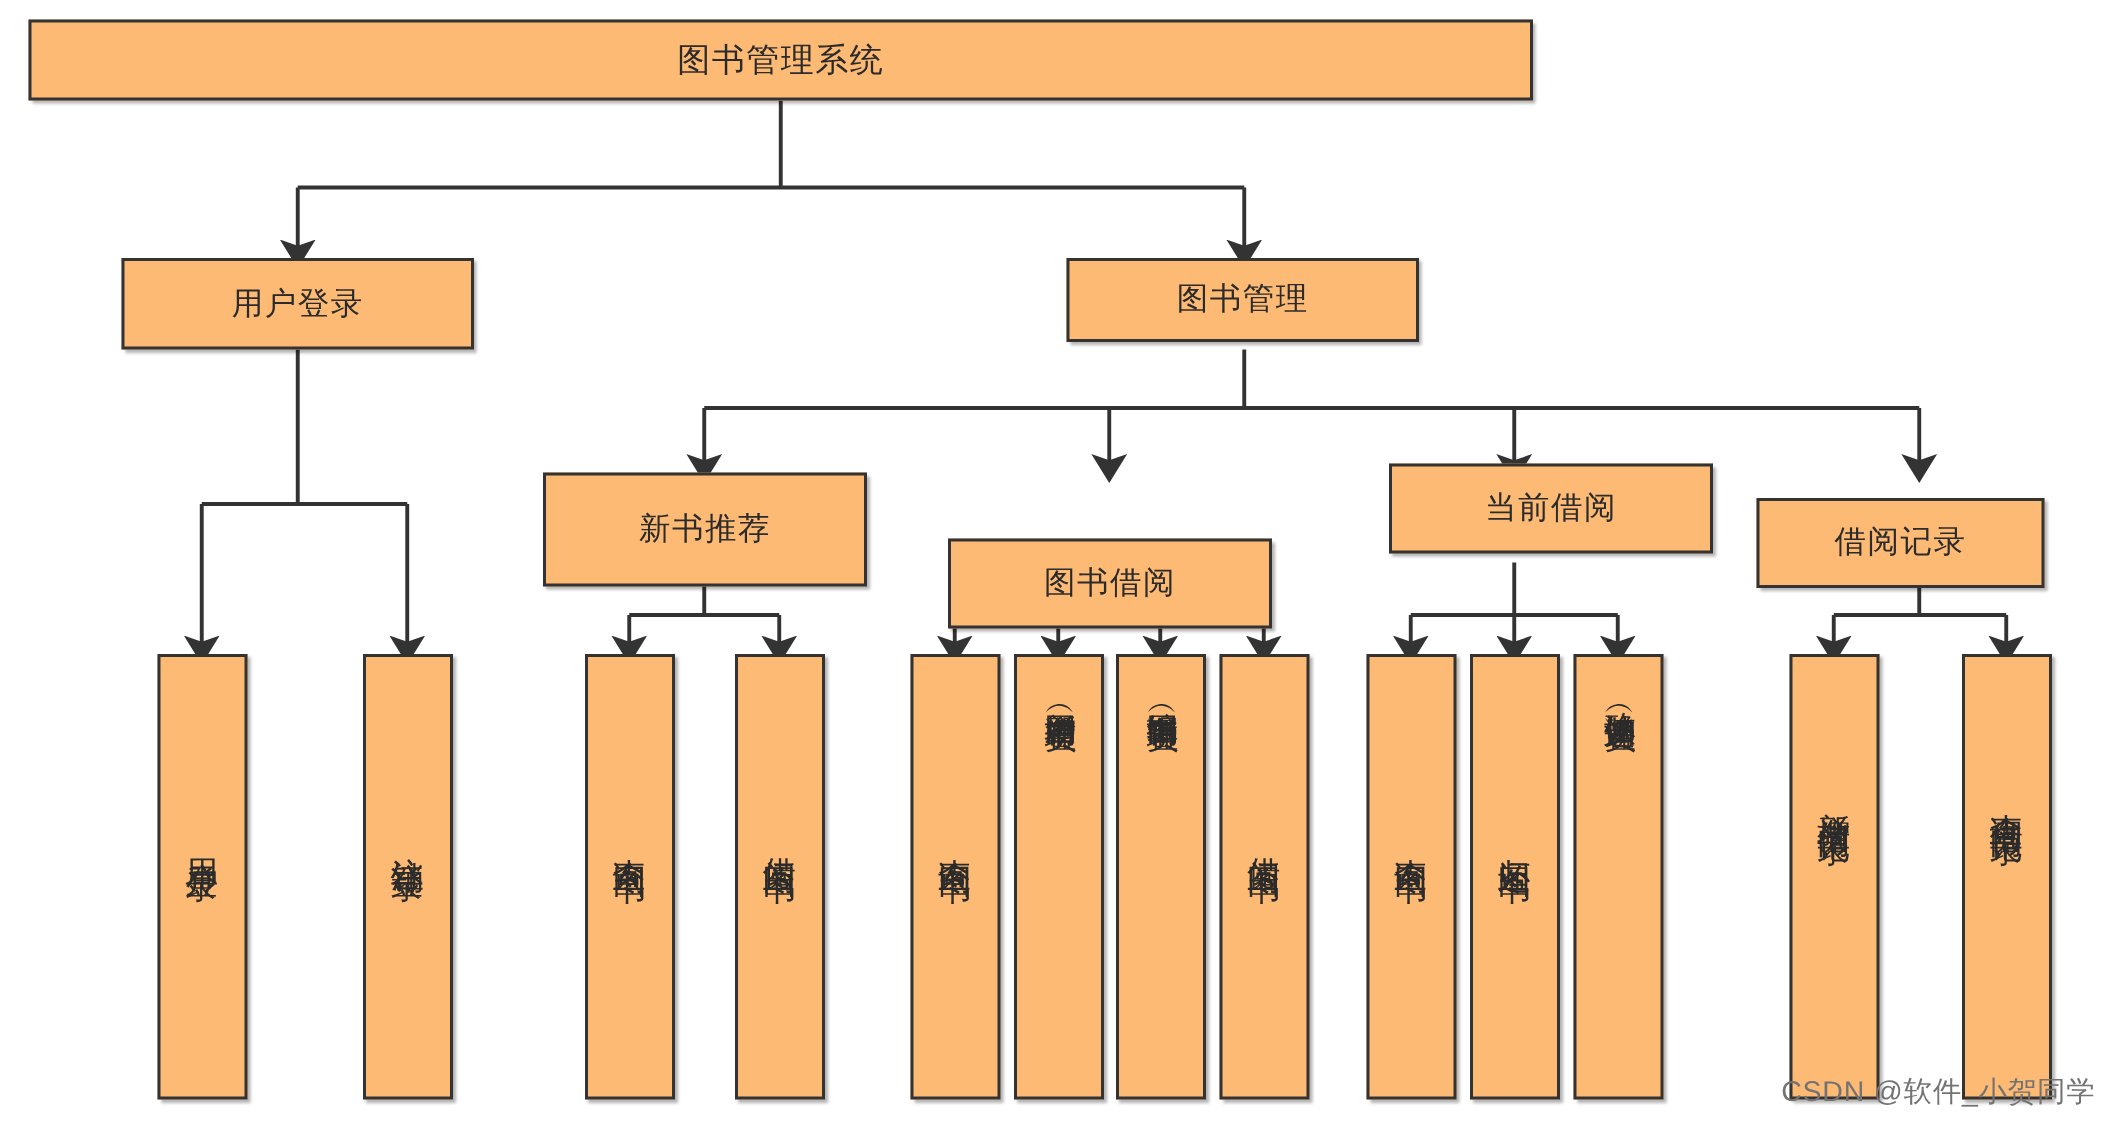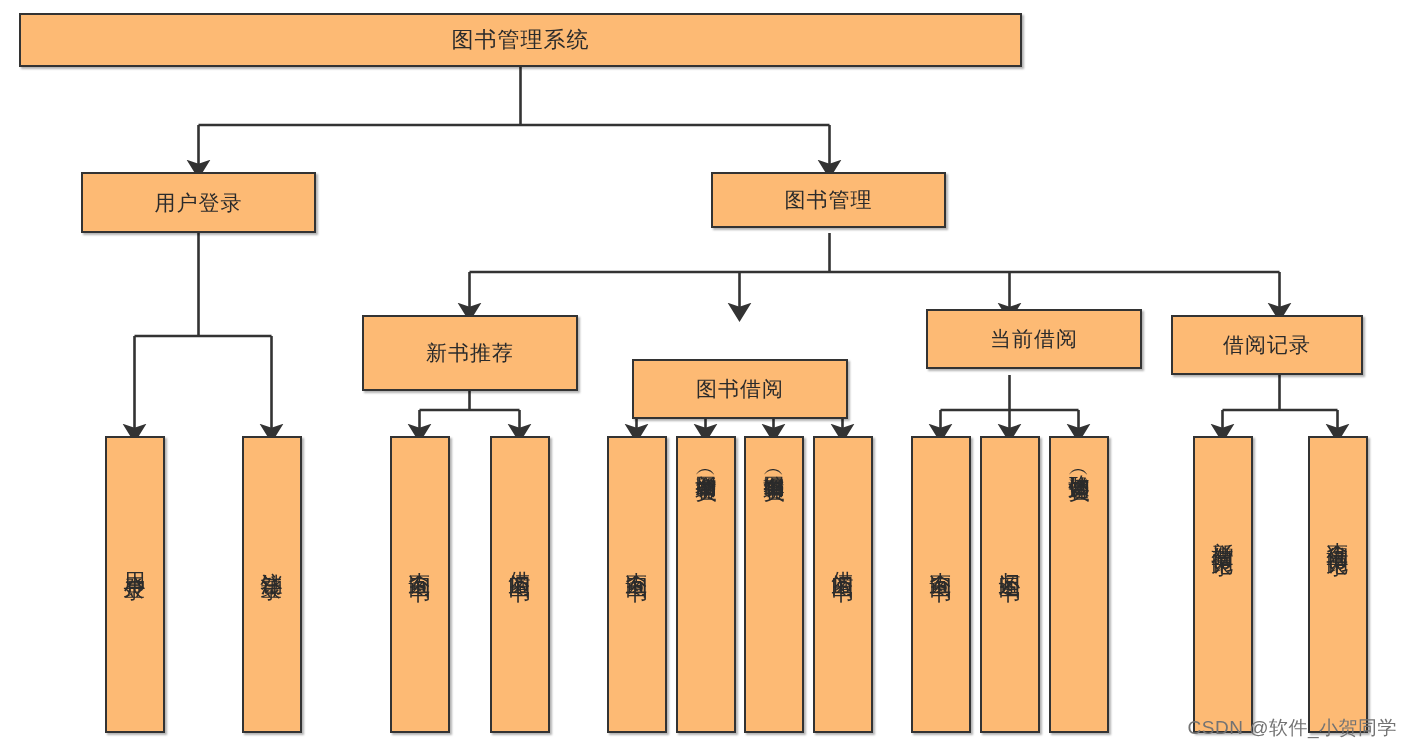--- a/index.html
+++ b/index.html
@@ -166,21 +166,21 @@
   </div>
 
   <div class="node horizontal" style="left:632px; top:315px; width:216px; height:60px;margin-top:44px;">
     <span class="node-label">图书借阅</span>
   </div>
 
   <div class="node horizontal" style="left:902px; top:309px; width:216px; height:60px;margin-left:24px;">
     <span class="node-label">当前借阅</span>
   </div>
 
-  <div class="node horizontal" style="left:1171px; top:315px; width:192px; height:60px;">
+  <div class="node horizontal" style="left:1171px; top:332px; width:192px; height:60px;">
     <span class="node-label">借阅记录</span>
   </div>
 
   <div class="node vertical mid-text-4" style="left:105px; top:436px; width:60px; height:297px;">
     <span class="node-label">用户登录</span>
   </div>
 
   <div class="node vertical mid-text-4" style="left:242px; top:436px; width:60px; height:297px;">
     <span class="node-label">注销登录</span>
   </div>

